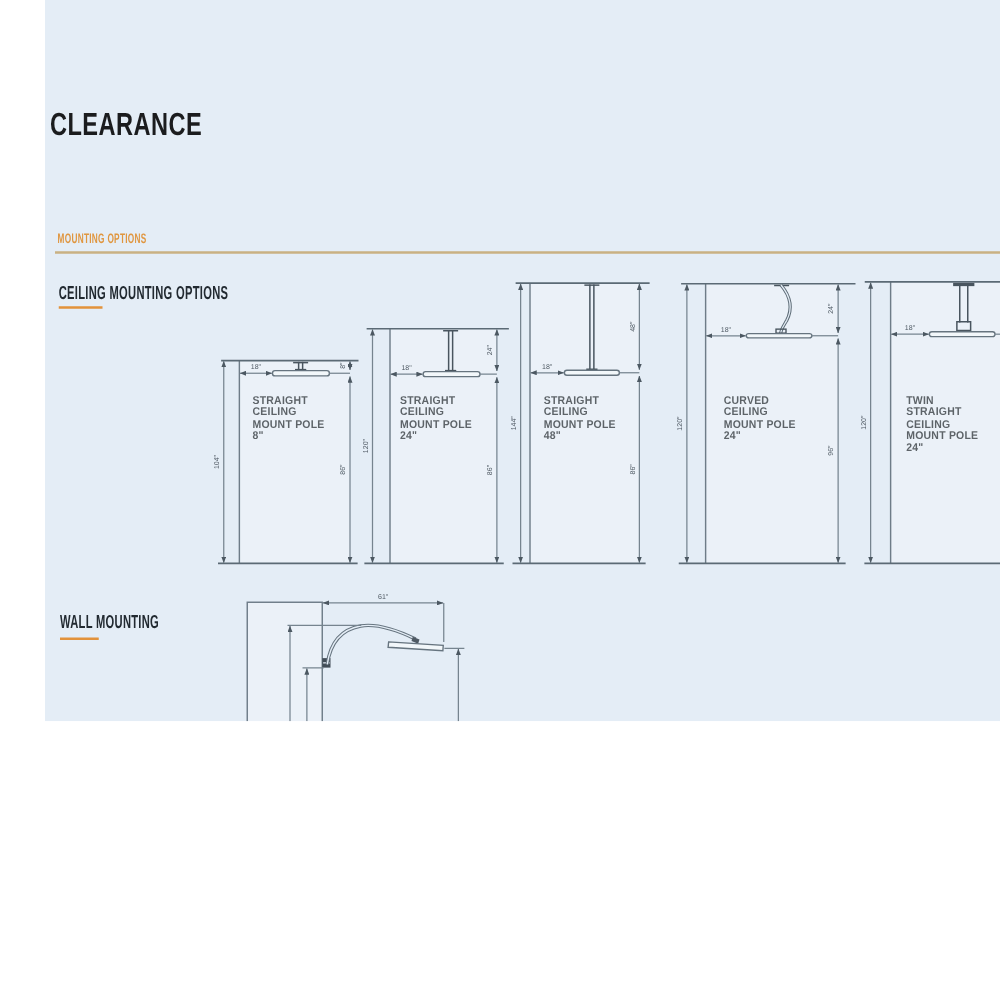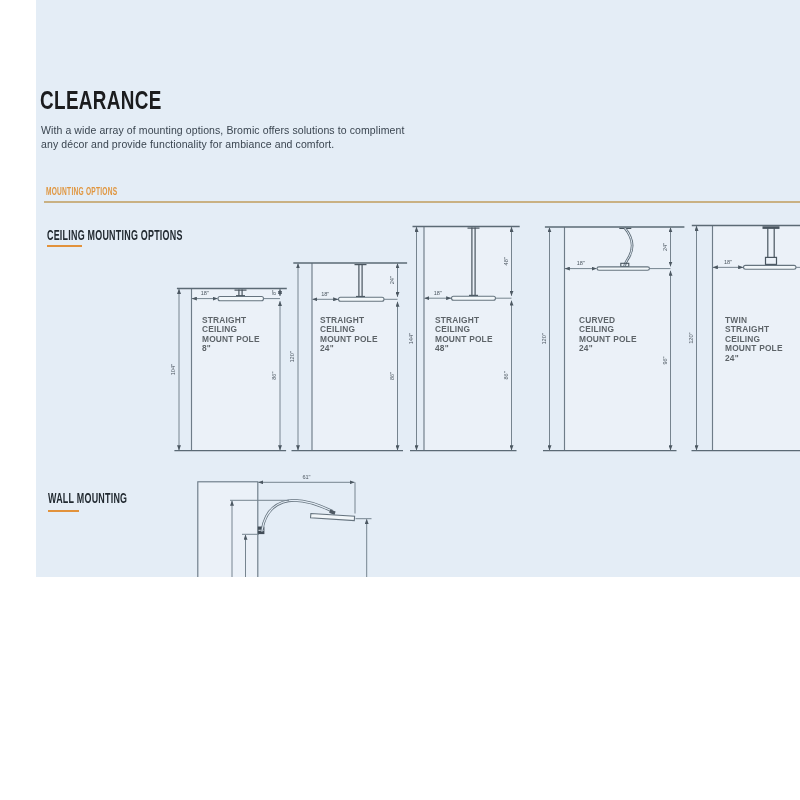--- a/index.html
+++ b/index.html
@@ -9,21 +9,20 @@
 svg .dim{stroke:#76848f;stroke-width:1;fill:none;}
 svg .bar{fill:#f2f7fa;stroke:#66747f;stroke-width:1.1;}
 svg .pol{stroke:#49555f;stroke-width:1.2;fill:none;}
 svg .lbl{font-family:"Liberation Sans",sans-serif;font-size:5.6px;fill:#4d5761;}
 #page > *{filter:blur(0.45px);}
 </style></head><body>
 <div id="page">
 
 <div class="sx" style="left:4px;top:86px;font-size:25.5px;font-weight:bold;letter-spacing:0.5px;color:#1b1c1e;transform:scaleX(0.74);">CLEARANCE</div>
 
-<div class="sx" style="left:5px;top:123px;font-size:10.5px;line-height:14px;letter-spacing:0.1px;color:#3a4550;">With a wide array of mounting options, Bromic offers solutions to compliment<br>any décor and provide functionality for ambiance and comfort.</div>
 
 <div class="sx" style="left:10px;top:185px;font-size:11px;font-weight:bold;letter-spacing:0.4px;color:#e0963f;transform:scaleX(0.6);">MOUNTING OPTIONS</div>
 
 <div style="position:absolute;left:8px;top:201px;width:792px;height:1.6px;background:#c9b183;"></div>
 
 <div class="sx" style="left:11px;top:226px;font-size:15px;font-weight:bold;letter-spacing:0.4px;color:#222a31;transform:scaleX(0.595);">CEILING MOUNTING OPTIONS</div>
 
 <div style="position:absolute;left:11px;top:244.5px;width:35px;height:2.2px;background:#e2923b;"></div>
 
 <div class="sx" style="left:12px;top:489px;font-size:15px;font-weight:bold;letter-spacing:0.4px;color:#222a31;transform:scaleX(0.595);">WALL MOUNTING</div>

